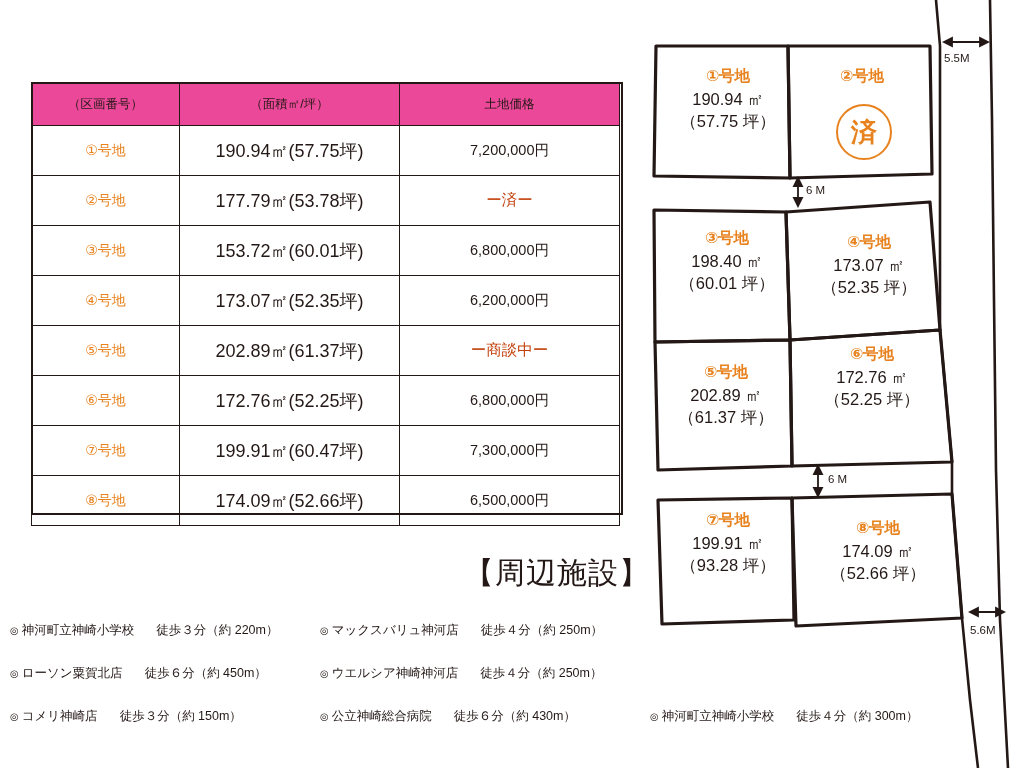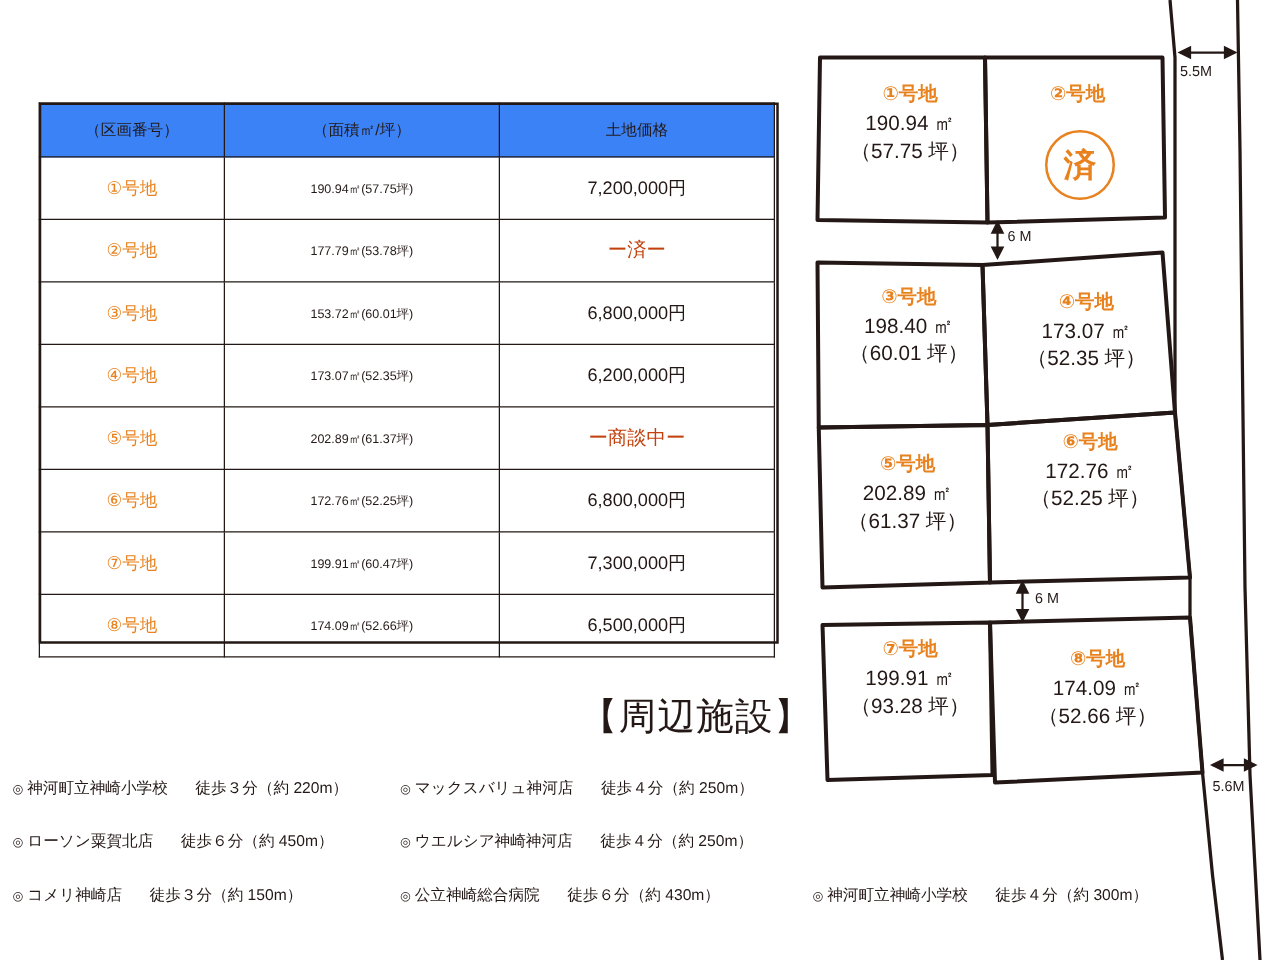--- a/index.html
+++ b/index.html
@@ -23,34 +23,34 @@
     table-layout:fixed;
   }
   table.lots th,table.lots td{
     border:1px solid #231815;
     text-align:center;
     vertical-align:middle;
     height:47px;
     font-weight:normal;
   }
   table.lots thead th{
-    background:#3b82f6;
+    background:#ec4899;
     font-size:12.5px;
     height:40px;
     color:#231815;
   }
   col.c1{width:148px;}
   col.c2{width:220px;}
   col.c3{width:220px;}
   td.lotno{
     color:#e8821e;
     font-size:14px;
     font-weight:bold;
   }
-  td.area{font-size:10px;color:#231815;}
+  td.area{font-size:18px;color:#231815;}
   td.price{font-size:14.5px;font-weight:bold;color:#231815;}
   td.price.status{color:#c2410c;font-size:15.5px;}
   .tbl-outline{
     position:absolute;left:31px;top:82px;width:588px;height:429px;
     border:2px solid #231815;
     pointer-events:none;
   }
 
   
   .fac-title{

